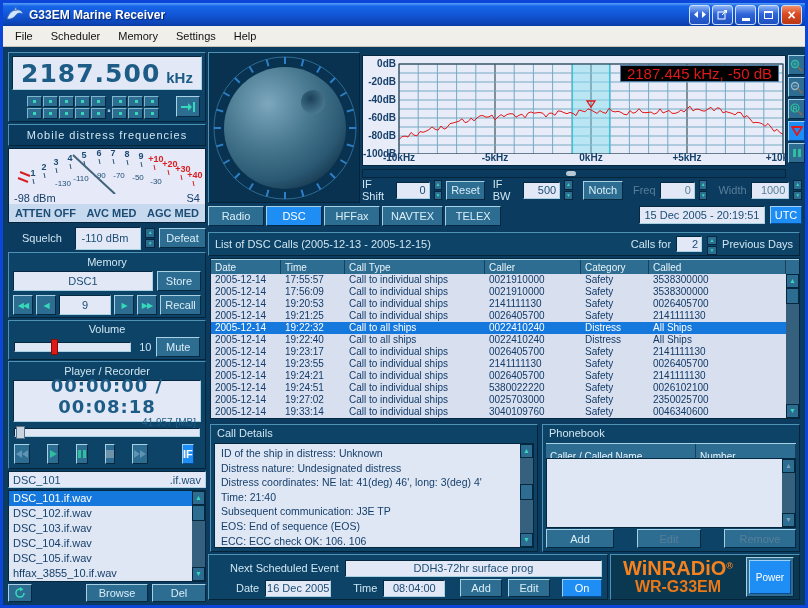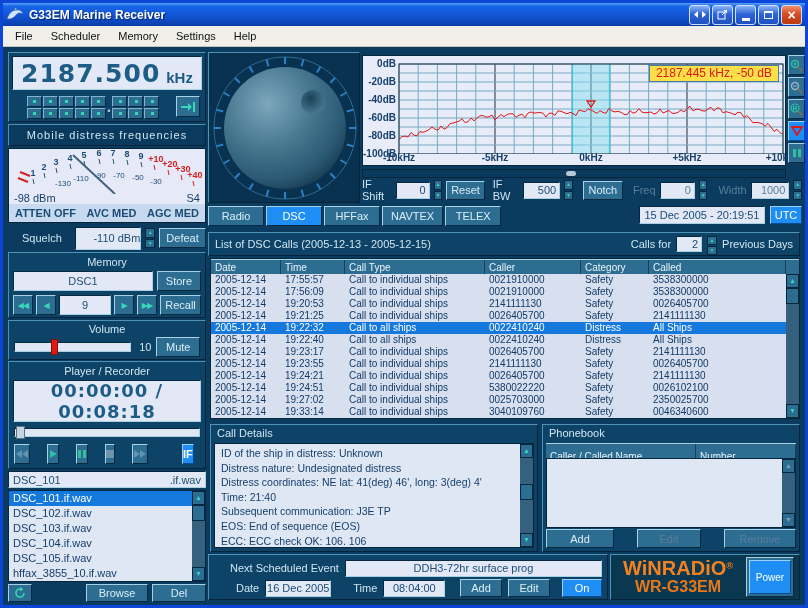--- a/index.html
+++ b/index.html
@@ -99,22 +99,22 @@
   
   #knobPanel{left:208px;top:52px;width:152px;height:151px;background:#083250}
   #knobSvg{position:absolute;left:1px;top:0}
 
   
   #specPanel{position:absolute;left:362px;top:55px;width:424px;height:111px;background:#e8ecf8;border:1px solid #06283e}
   #specSvg{position:absolute;left:0;top:0}
   .ylab{position:absolute;left:0;width:33px;text-align:right;font-size:10px;font-weight:bold;color:#16406b}
   #xlabs{position:absolute;left:0;top:96px;right:0;height:13px}
   .xlab{position:absolute;width:60px;text-align:center;font-size:10px;font-weight:bold;color:#16406b}
-  .spec-readout{position:absolute;right:6px;top:9px;background:#fde047;border:1px solid #4a7aa8;color:#e01818;
-    font-size:12px;padding:0 6px;line-height:15px}
+  .spec-readout{position:absolute;right:6px;top:9px;background:#000000;border:1px solid #4a7aa8;color:#e01818;
+    font-size:15px;padding:0 6px;line-height:15px}
   .gmin{stroke:#74aac4}.gmaj{stroke:#1c2f3f}
   .trace{fill:none;stroke:#e01818;stroke-width:1}
   .pborder{fill:none;stroke:#1c2f3f}
   #specScroll{position:absolute;left:362px;top:169px;width:424px;height:9px;background:#0a3a5e;border:1px solid #06243a}
   .sshandle{position:absolute;left:203px;top:1px;width:10px;height:5px;background:#b8c8d4;border-radius:3px}
   #specBtns{position:absolute;left:788px;top:55px;width:17px;display:flex;flex-direction:column;gap:2px}
   .sbn{width:17px;height:20px;padding:0}
   .pbar{display:inline-block;width:3px;height:8px;background:#2fbf9f;margin:0 1px}
 
   
@@ -299,21 +299,21 @@
     </div>
     <div id="agcRow">
       <span>ATTEN OFF</span>
       <span>AVC MED</span>
       <span>AGC MED</span>
     </div>
   </div>
 
   <div id="squelchRow">
     <span class="wlbl" style="width:50px">Squelch</span>
-    <span class="field" style="width:68px;height:23px;justify-content:flex-end;padding-right:0">-110 dBm</span>
+    <span class="field" style="width:68px;height:23px;justify-content:flex-end;padding-right:12px">-110 dBm</span>
     <span class="spin">
         <span class="sb">▲</span>
         <span class="sb">▼</span>
       </span>
     <span class="raised" style="width:48px;height:20px">Defeat</span>
   </div>
 
   <div class="panel" id="memPanel">
     <div class="mhdr">Memory</div>
     <div style="position:absolute;left:4px;top:18px;right:4px;height:20px;display:flex;gap:4px">
@@ -338,20 +338,21 @@
         </span>
       <span class="wlbl" style="width:16px;text-align:right">10</span>
       <span class="raised" style="width:44px;height:20px">Mute</span>
     </div>
   </div>
 
   <div class="panel" id="playPanel">
     <div class="mhdr">Player / Recorder</div>
     <div class="field" style="position:absolute;left:4px;top:18px;right:4px;height:42px;flex-direction:column;justify-content:center;align-items:stretch">
       <div class="ptime">00:00:00 / 00:08:18</div>
+      <div class="psize">41.957 [MB]</div>
     </div>
     <div class="ptrack">
         <span class="phandle"></span>
       </div>
     <div class="transport">
       <span class="raised tbtn">
           <svg width="14" height="10" viewBox="0 0 14 10">
             <polygon points="7,1 1,5 7,9" fill="#5e93b4"></polygon>
             <polygon points="13,1 7,5 13,9" fill="#5e93b4"></polygon>
           </svg>

